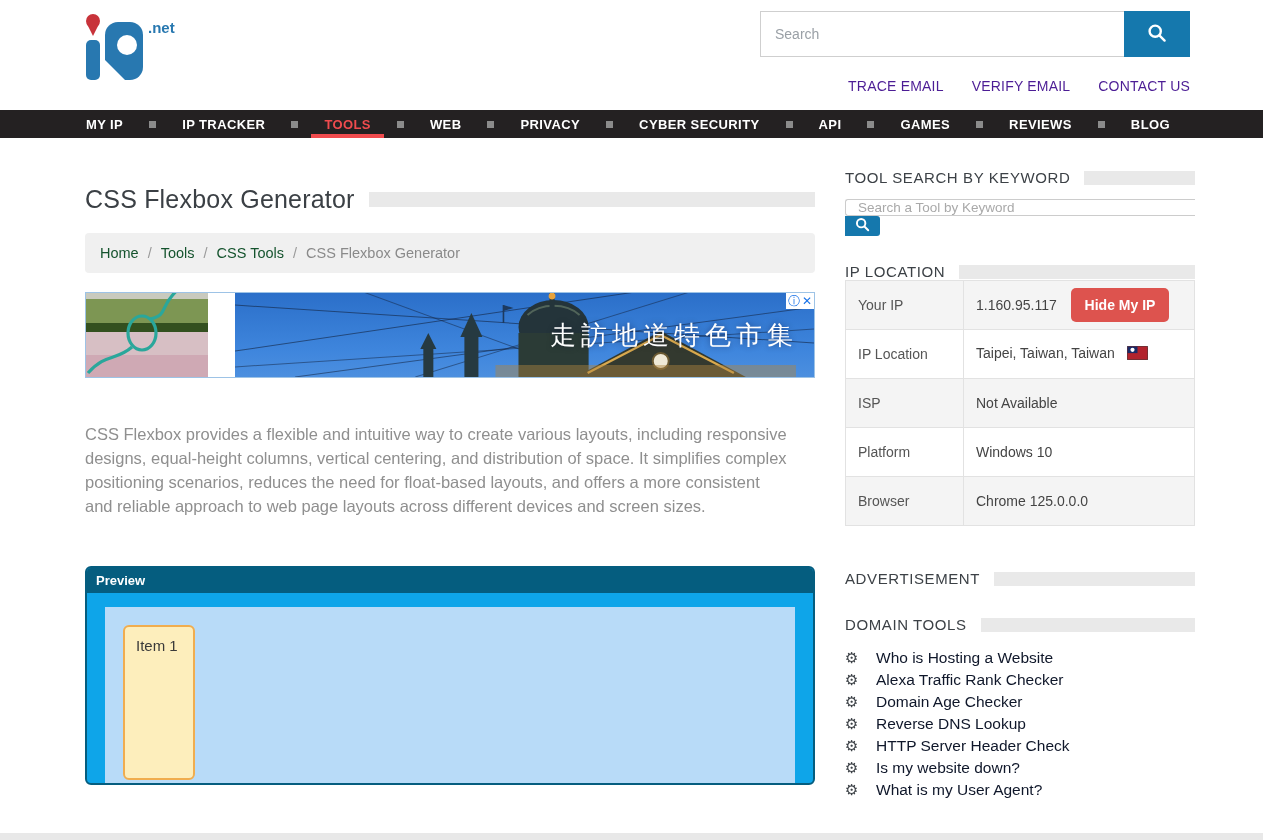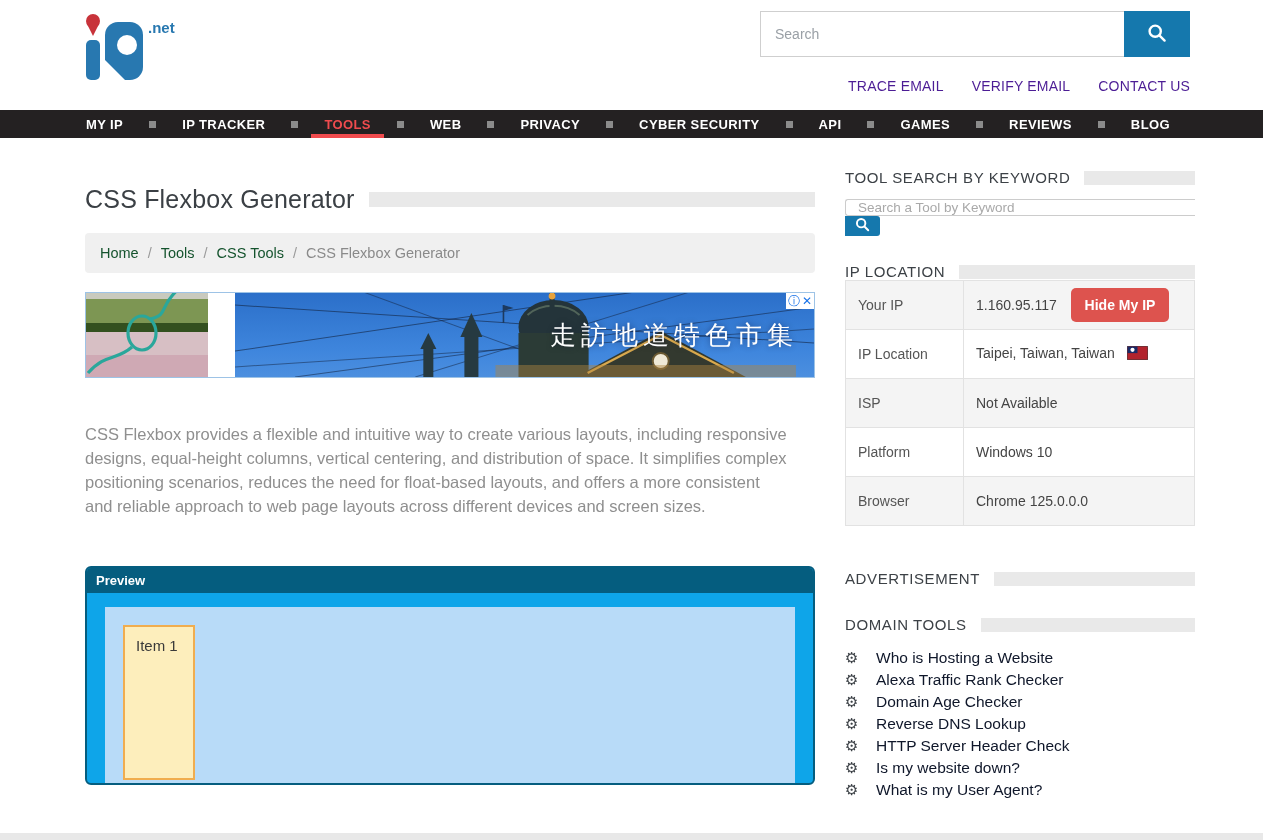--- a/index.html
+++ b/index.html
@@ -67,21 +67,21 @@
   .ad-choices span{color:#1a73e8;font-size:12px;line-height:16px;cursor:pointer;}
 
   .intro{margin-top:44px;width:706px;font-size:16.5px;line-height:24px;color:#8f8f8f;}
 
   .preview-card{margin-top:48px;height:219px;border:2px solid #055d7f;border-radius:6px;
     overflow:hidden;box-sizing:border-box;background:#0ea5e9;}
   .preview-header{background:#055d7f;color:#fff;font-size:13px;font-weight:700;
     height:25px;line-height:25px;padding:0 9px;box-sizing:border-box;}
   .preview-body{padding:14px 18px 16px;box-sizing:border-box;}
   .flex-container{background:#b8dbf8;height:191px;padding:18px;box-sizing:border-box;}
-  .flex-item{width:72px;height:155px;background:#fdeebc;border:2px solid #f0ad4f;border-radius:0;
+  .flex-item{width:72px;height:155px;background:#fdeebc;border:2px solid #f0ad4f;border-radius:6px;
     box-sizing:border-box;padding:10px 0 0 11px;font-size:15px;color:#3a3a3a;}
 
   
   .side-heading{display:flex;align-items:center;font-size:15px;color:#3c4146;letter-spacing:.6px;}
   .side-heading .deco-bar{height:14px;margin-left:14px;}
   .sh-1{margin-top:31px;}
   .tool-search{margin-top:13px;display:flex;height:34px;flex-direction:column;}
   .tool-search input{flex:1;border:1px solid #ccc;border-right:none;border-radius:3px 0 0 3px;
     padding:0 12px;font-size:13.5px;color:#555;outline:none;font-family:inherit;}
   .tool-search input::placeholder{color:#a9a9a9;}

